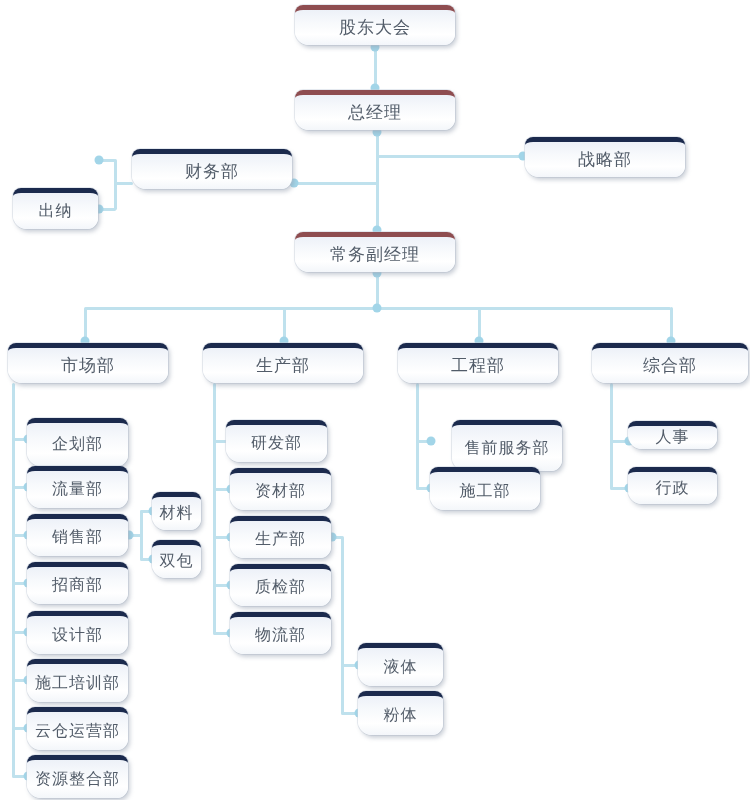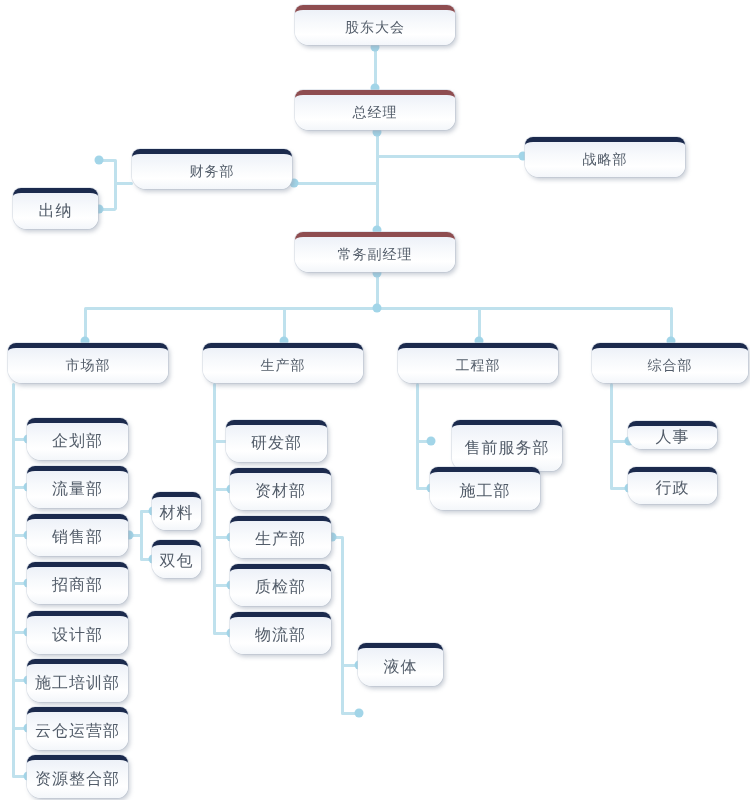--- a/index.html
+++ b/index.html
@@ -14,21 +14,21 @@
     background:linear-gradient(180deg,#edf1f8 0%,#f7f9fc 35%,#ffffff 70%,#f3f6fa 100%);
     border-top:5px solid #333;
     border-radius:8px 8px 11px 14px;
     box-shadow:2px 3px 4px rgba(140,150,168,0.45),0 0 0 1px rgba(205,213,224,0.45);
     color:var(--node-text,#525c69);
     cursor:default;
   }
   .node.exec{border-top-color:var(--executive-bar,#8e4d50);}
   .node.dept{border-top-color:var(--department-bar,#1b2a4d);}
   .node .lbl{pointer-events:none;letter-spacing:1px;}
-  .node.lg .lbl{font-size:14px;}
+  .node.lg .lbl{font-size:17px;}
   .node.sm .lbl{font-size:16px;}
   .hl,.vl{position:absolute;background:var(--connector-line,#bfe1ed);}
   .hl{height:3px;border-radius:2px;}
   .vl{width:3px;border-radius:2px;}
   .dot{
     position:absolute;width:9px;height:9px;border-radius:50%;
     background:var(--connector-dot,#a2d5e8);
     transform:translate(-50%,-50%);
   }
 </style>
@@ -150,21 +150,21 @@
   <div class="node dept lg" style="left:203px;top:343px;width:160px;height:40px">
       <span class="lbl">生产部</span>
     </div>
   <div class="node dept lg" style="left:398px;top:343px;width:160px;height:40px">
       <span class="lbl">工程部</span>
     </div>
   <div class="node dept lg" style="left:592px;top:343px;width:156px;height:40px">
       <span class="lbl">综合部</span>
     </div>
 
-  <div class="node dept sm" style="left:27px;top:418px;width:101px;height:42px">
+  <div class="node dept sm" style="left:27px;top:418px;width:101px;height:48px">
       <span class="lbl">企划部</span>
     </div>
   <div class="node dept sm" style="left:27px;top:466px;width:101px;height:42px">
       <span class="lbl">流量部</span>
     </div>
   <div class="node dept sm" style="left:27px;top:514px;width:101px;height:42px">
       <span class="lbl">销售部</span>
     </div>
   <div class="node dept sm" style="left:27px;top:562px;width:101px;height:42px">
       <span class="lbl">招商部</span>
@@ -201,20 +201,23 @@
   <div class="node dept sm" style="left:230px;top:564px;width:101px;height:42px">
       <span class="lbl">质检部</span>
     </div>
   <div class="node dept sm" style="left:230px;top:612px;width:101px;height:42px">
       <span class="lbl">物流部</span>
     </div>
 
   <div class="node dept sm" style="left:358px;top:643px;width:85px;height:43px">
       <span class="lbl">液体</span>
     </div>
+  <div class="node dept sm" style="left:358px;top:691px;width:85px;height:44px">
+      <span class="lbl">粉体</span>
+    </div>
 
   <div class="node dept sm" style="left:452px;top:420px;width:110px;height:51px">
       <span class="lbl">售前服务部</span>
     </div>
   <div class="node dept sm" style="left:430px;top:467px;width:110px;height:43px">
       <span class="lbl">施工部</span>
     </div>
 
   <div class="node dept sm" style="left:628px;top:421px;width:89px;height:28px">
       <span class="lbl">人事</span>

